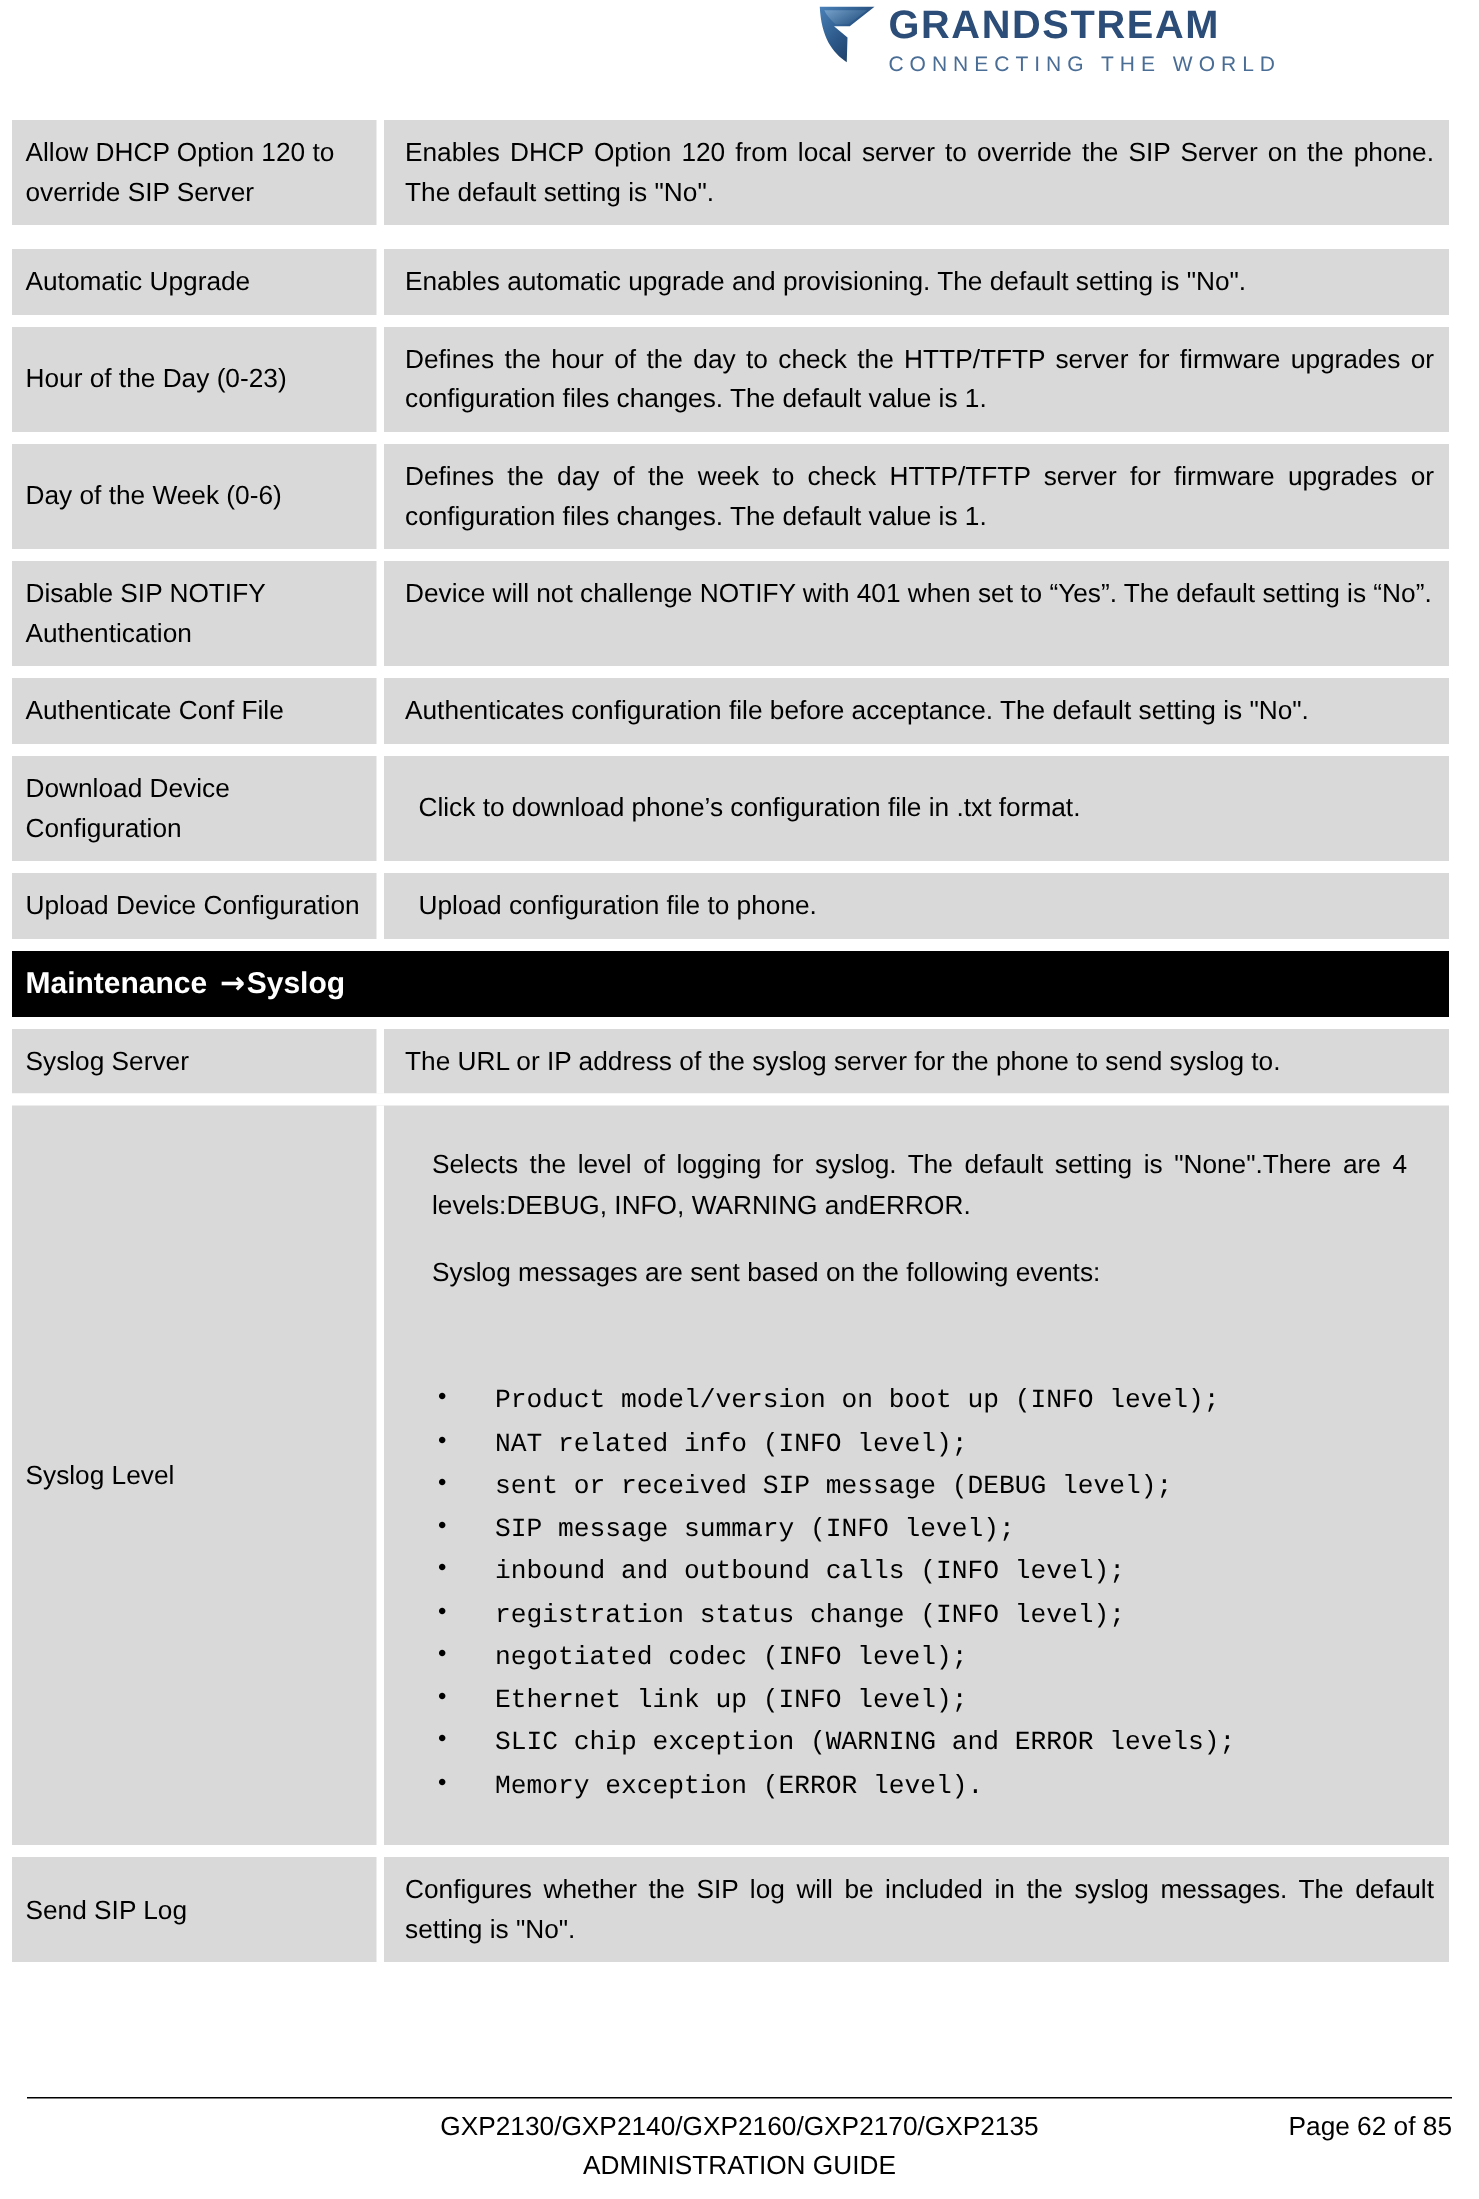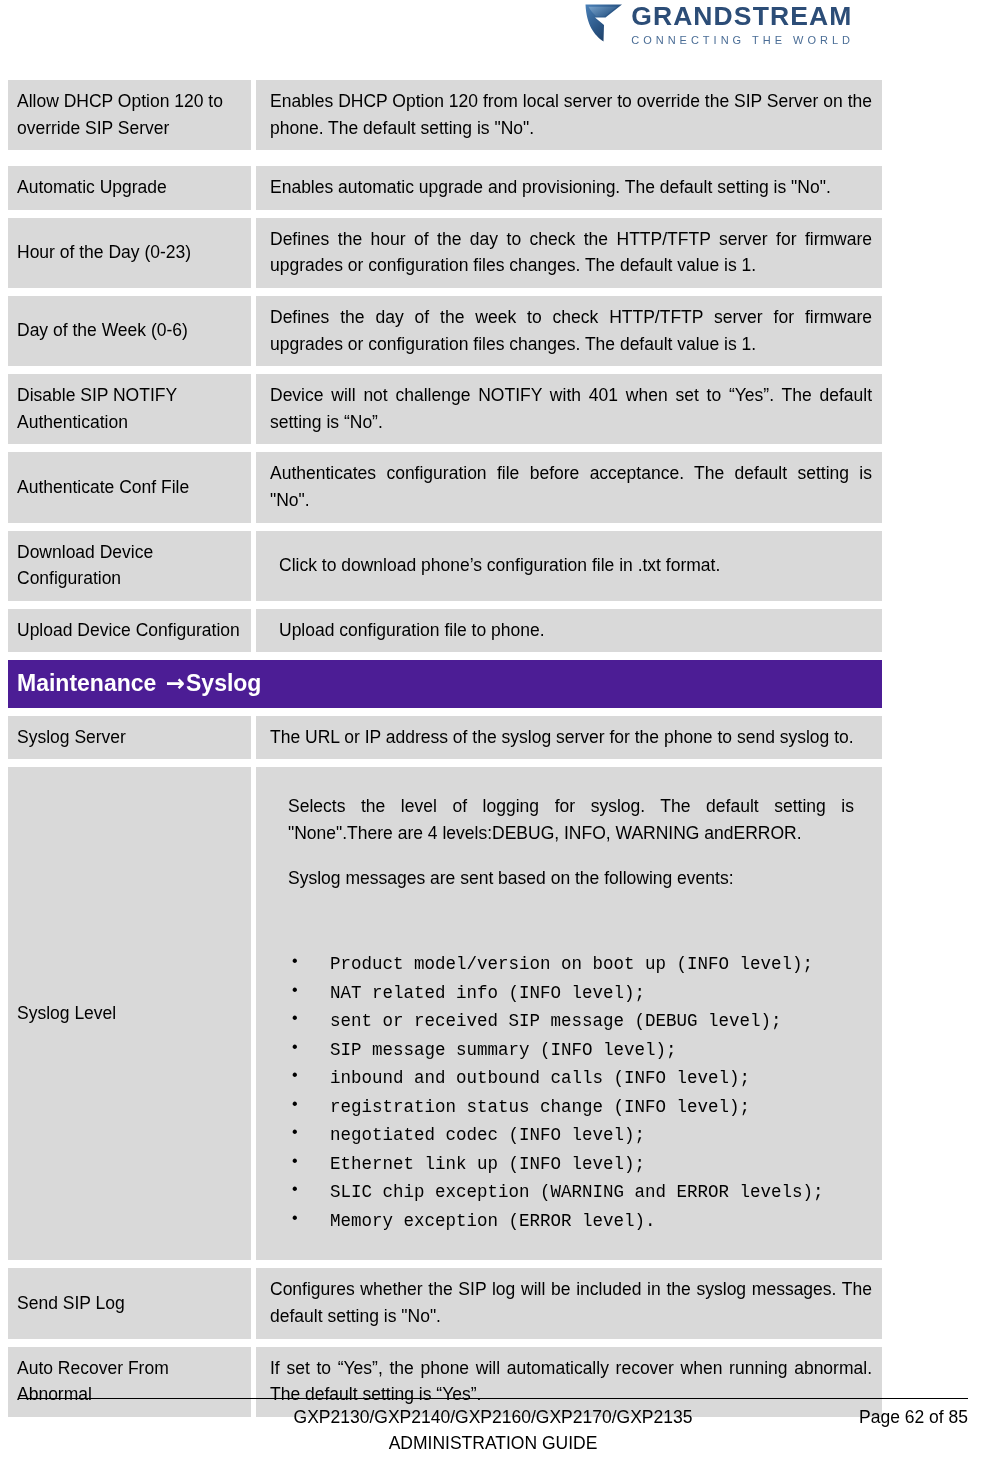--- a/index.html
+++ b/index.html
@@ -45,34 +45,34 @@
     padding-top: 1px;
   }
   .logo-name {
     font-size: 26.5px;
     font-weight: bold;
     letter-spacing: 1.1px;
     color: #2c4d77;
     line-height: 1;
   }
   .logo-tag {
-    font-size: 11px;
+    font-size: 14px;
     letter-spacing: 4.0px;
     color: #4a6d96;
     line-height: 1;
     margin-top: 5px;
     white-space: nowrap;
   }
 
   
   .spec-table {
     position: absolute;
     left: 8px;
     top: 80px;
-    width: 874px;
+    width: 958px;
     border-collapse: separate;
     border-spacing: 0;
   }
   .spec-table tr.data-row > td {
     background: #d9d9d9;
     vertical-align: top;
     font-size: 17.5px;
     line-height: 1.52;
     padding: 8px 10px 9px 10px;
   }
@@ -98,24 +98,24 @@
   .spec-table tr.gap-row > td {
     height: 8px;
     padding: 0;
     background: #ffffff;
     font-size: 0;
     line-height: 0;
   }
 
   
   .spec-table tr.section-row > td {
-    background: #4c1d95;
+    background: #000000;
     color: #ffffff;
     font-weight: bold;
-    font-size: 23px;
+    font-size: 20px;
     line-height: 1.5;
     padding: 6px 10px 7px 9px;
   }
   .arrow-glyph {
     font-family: "DejaVu Sans", sans-serif;
     font-weight: bold;
     padding: 0 1px 0 3px;
   }
 
   
@@ -316,24 +316,20 @@
       </tr>
 
     <tr class="data-row center-label">
       <td class="label-cell">Send SIP Log</td>
       <td class="desc-cell">Configures whether the SIP log will be included in the syslog messages. The default setting is "No".</td>
     </tr>
     <tr class="gap-row">
         <td colspan="2"></td>
       </tr>
 
-    <tr class="data-row">
-      <td class="label-cell">Auto Recover From Abnormal</td>
-      <td class="desc-cell">If set to “Yes”, the phone will automatically recover when running abnormal. The default setting is “Yes”.</td>
-    </tr>
 
   </tbody>
 </table>
 
 <div class="page-footer">
   <div class="footer-rule"></div>
   <div class="footer-body">
     <span class="footer-doc">
       <span>GXP2130/GXP2140/GXP2160/GXP2170/GXP2135</span><br>
       <span>ADMINISTRATION GUIDE</span>

